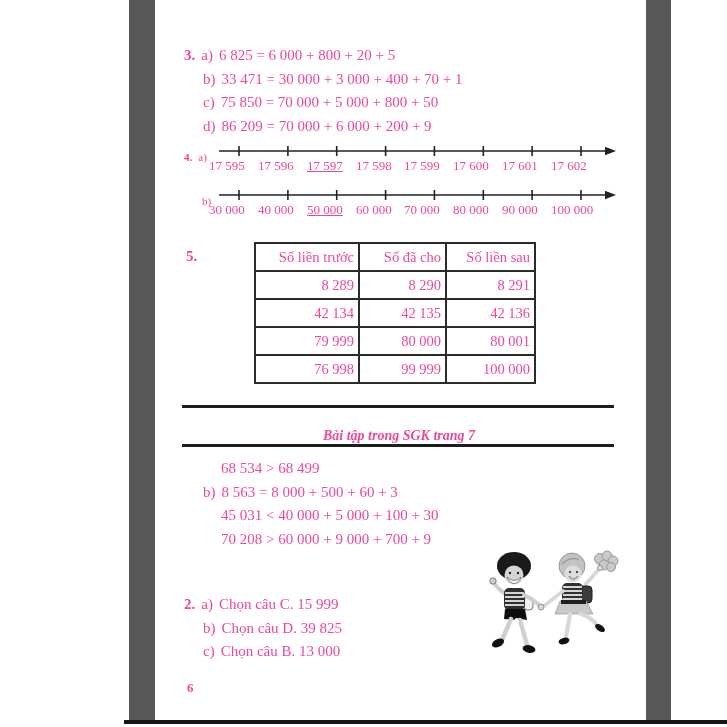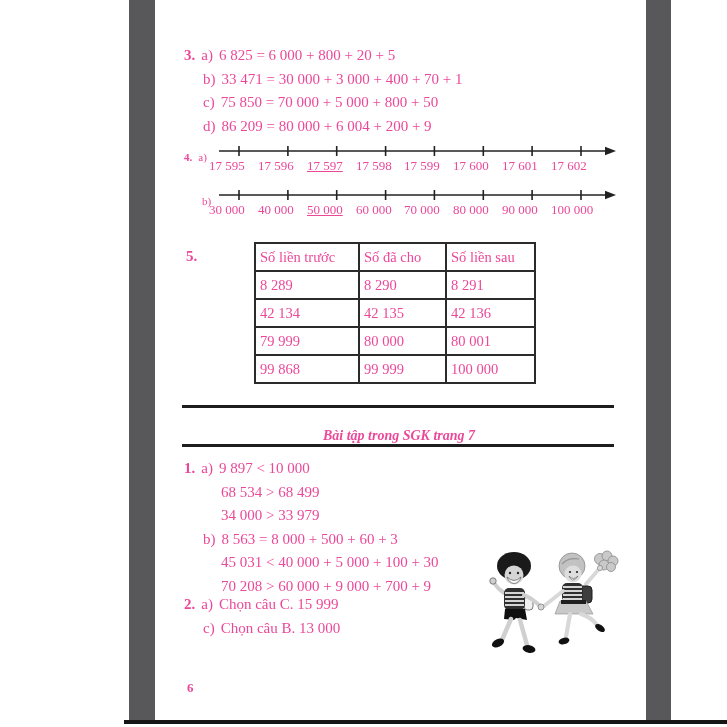--- a/index.html
+++ b/index.html
@@ -32,21 +32,21 @@
   .nl-label-b{left:166px;}
   .nl-svg{position:absolute;left:183px;top:3px;}
   .tick-lbl{position:absolute;top:19px;width:62px;text-align:left;font-size:13px;line-height:14px;white-space:nowrap;}
   .t0{left:173px;}.t1{left:222px;}.t2{left:271px;text-decoration:underline;}.t3{left:320px;}
   .t4{left:368px;}.t5{left:417px;}.t6{left:466px;}.t7{left:515px;}
 
   
   .ex5-num{position:absolute;left:150px;top:248px;font-size:15px;font-weight:bold;}
   .tbl{position:absolute;left:218px;top:242px;border-collapse:collapse;}
   .tbl th,.tbl td{
-    border:2px solid #2b2b2b;text-align:left;vertical-align:middle;
+    border:2px solid #2b2b2b;text-align:right;vertical-align:middle;
     font-size:14.5px;font-weight:normal;height:26px;padding:0 4px;
   }
   .c1{width:94px;}.c2{width:77px;}.c3{width:79px;}
 
   
   .rule{position:absolute;left:146px;width:432px;height:3px;background:#1d1d1d;}
   .rule1{top:405px;}
   .rule2{top:444px;}
   .sec-title{
     position:absolute;left:148px;top:409px;width:430px;text-align:center;
@@ -75,21 +75,21 @@
     <div class="tline">
       <span class="num">3.</span><span class="lbl">a)</span><span>6 825 = 6 000 + 800 + 20 + 5</span>
     </div>
     <div class="tline sub">
       <span class="lbl">b)</span><span>33 471 = 30 000 + 3 000 + 400 + 70 + 1</span>
     </div>
     <div class="tline sub">
       <span class="lbl">c)</span><span>75 850 = 70 000 + 5 000 + 800 + 50</span>
     </div>
     <div class="tline sub">
-      <span class="lbl">d)</span><span>86 209 = 80 000 + 6 004 + 200 + 9</span>
+      <span class="lbl">d)</span><span>86 209 = 70 000 + 6 000 + 200 + 9</span>
     </div>
   </div>
 
   <div class="numline nl-a">
     <div class="nl-label">
       <span class="num">4.</span><span>a)</span>
     </div>
     <svg class="nl-svg" width="398" height="16" viewBox="0 0 398 16">
       <line x1="0" y1="8" x2="386" y2="8" stroke="#222" stroke-width="1.6"></line>
       <polygon points="397,8 386,3.8 386,12.2" fill="#222"></polygon>
@@ -161,55 +161,52 @@
         <td>42 134</td>
         <td>42 135</td>
         <td>42 136</td>
       </tr>
       <tr>
         <td>79 999</td>
         <td>80 000</td>
         <td>80 001</td>
       </tr>
       <tr>
-        <td>99 868</td>
+        <td>76 998</td>
         <td>99 999</td>
         <td>100 000</td>
       </tr>
     </tbody>
   </table>
 
   <div class="rule rule1"></div>
   <div class="sec-sub">Bài tập trong SGK trang 7</div>
   <div class="rule rule2"></div>
 
   <div class="ex ex1">
-    <div class="tline">
-      <span class="num">1.</span><span class="lbl">a)</span><span>9 897 &lt; 10 000</span>
-    </div>
     <div class="tline cont">
       <span>68 534 &gt; 68 499</span>
-    </div>
-    <div class="tline cont">
-      <span>34 000 &gt; 33 979</span>
     </div>
     <div class="tline sub">
       <span class="lbl">b)</span><span>8 563 = 8 000 + 500 + 60 + 3</span>
     </div>
     <div class="tline cont">
       <span>45 031 &lt; 40 000 + 5 000 + 100 + 30</span>
     </div>
     <div class="tline cont">
       <span>70 208 &gt; 60 000 + 9 000 + 700 + 9</span>
     </div>
   </div>
 
   <div class="ex ex2">
     <div class="tline">
       <span class="num">2.</span><span class="lbl">a)</span><span>Chọn câu C. 15 999</span>
+    </div>
+    <div class="tline sub">
+      <span class="lbl">b)</span><span>Chọn câu D. 39 825</span>
     </div>
     <div class="tline sub">
       <span class="lbl">c)</span><span>Chọn câu B. 13 000</span>
     </div>
   </div>
 
   <svg class="kids" width="145" height="118" viewBox="0 0 145 118">
 
     <g>
       <circle cx="117" cy="12" r="5.5" fill="#c9c9c9" stroke="#8a8a8a" stroke-width="0.8"></circle>

